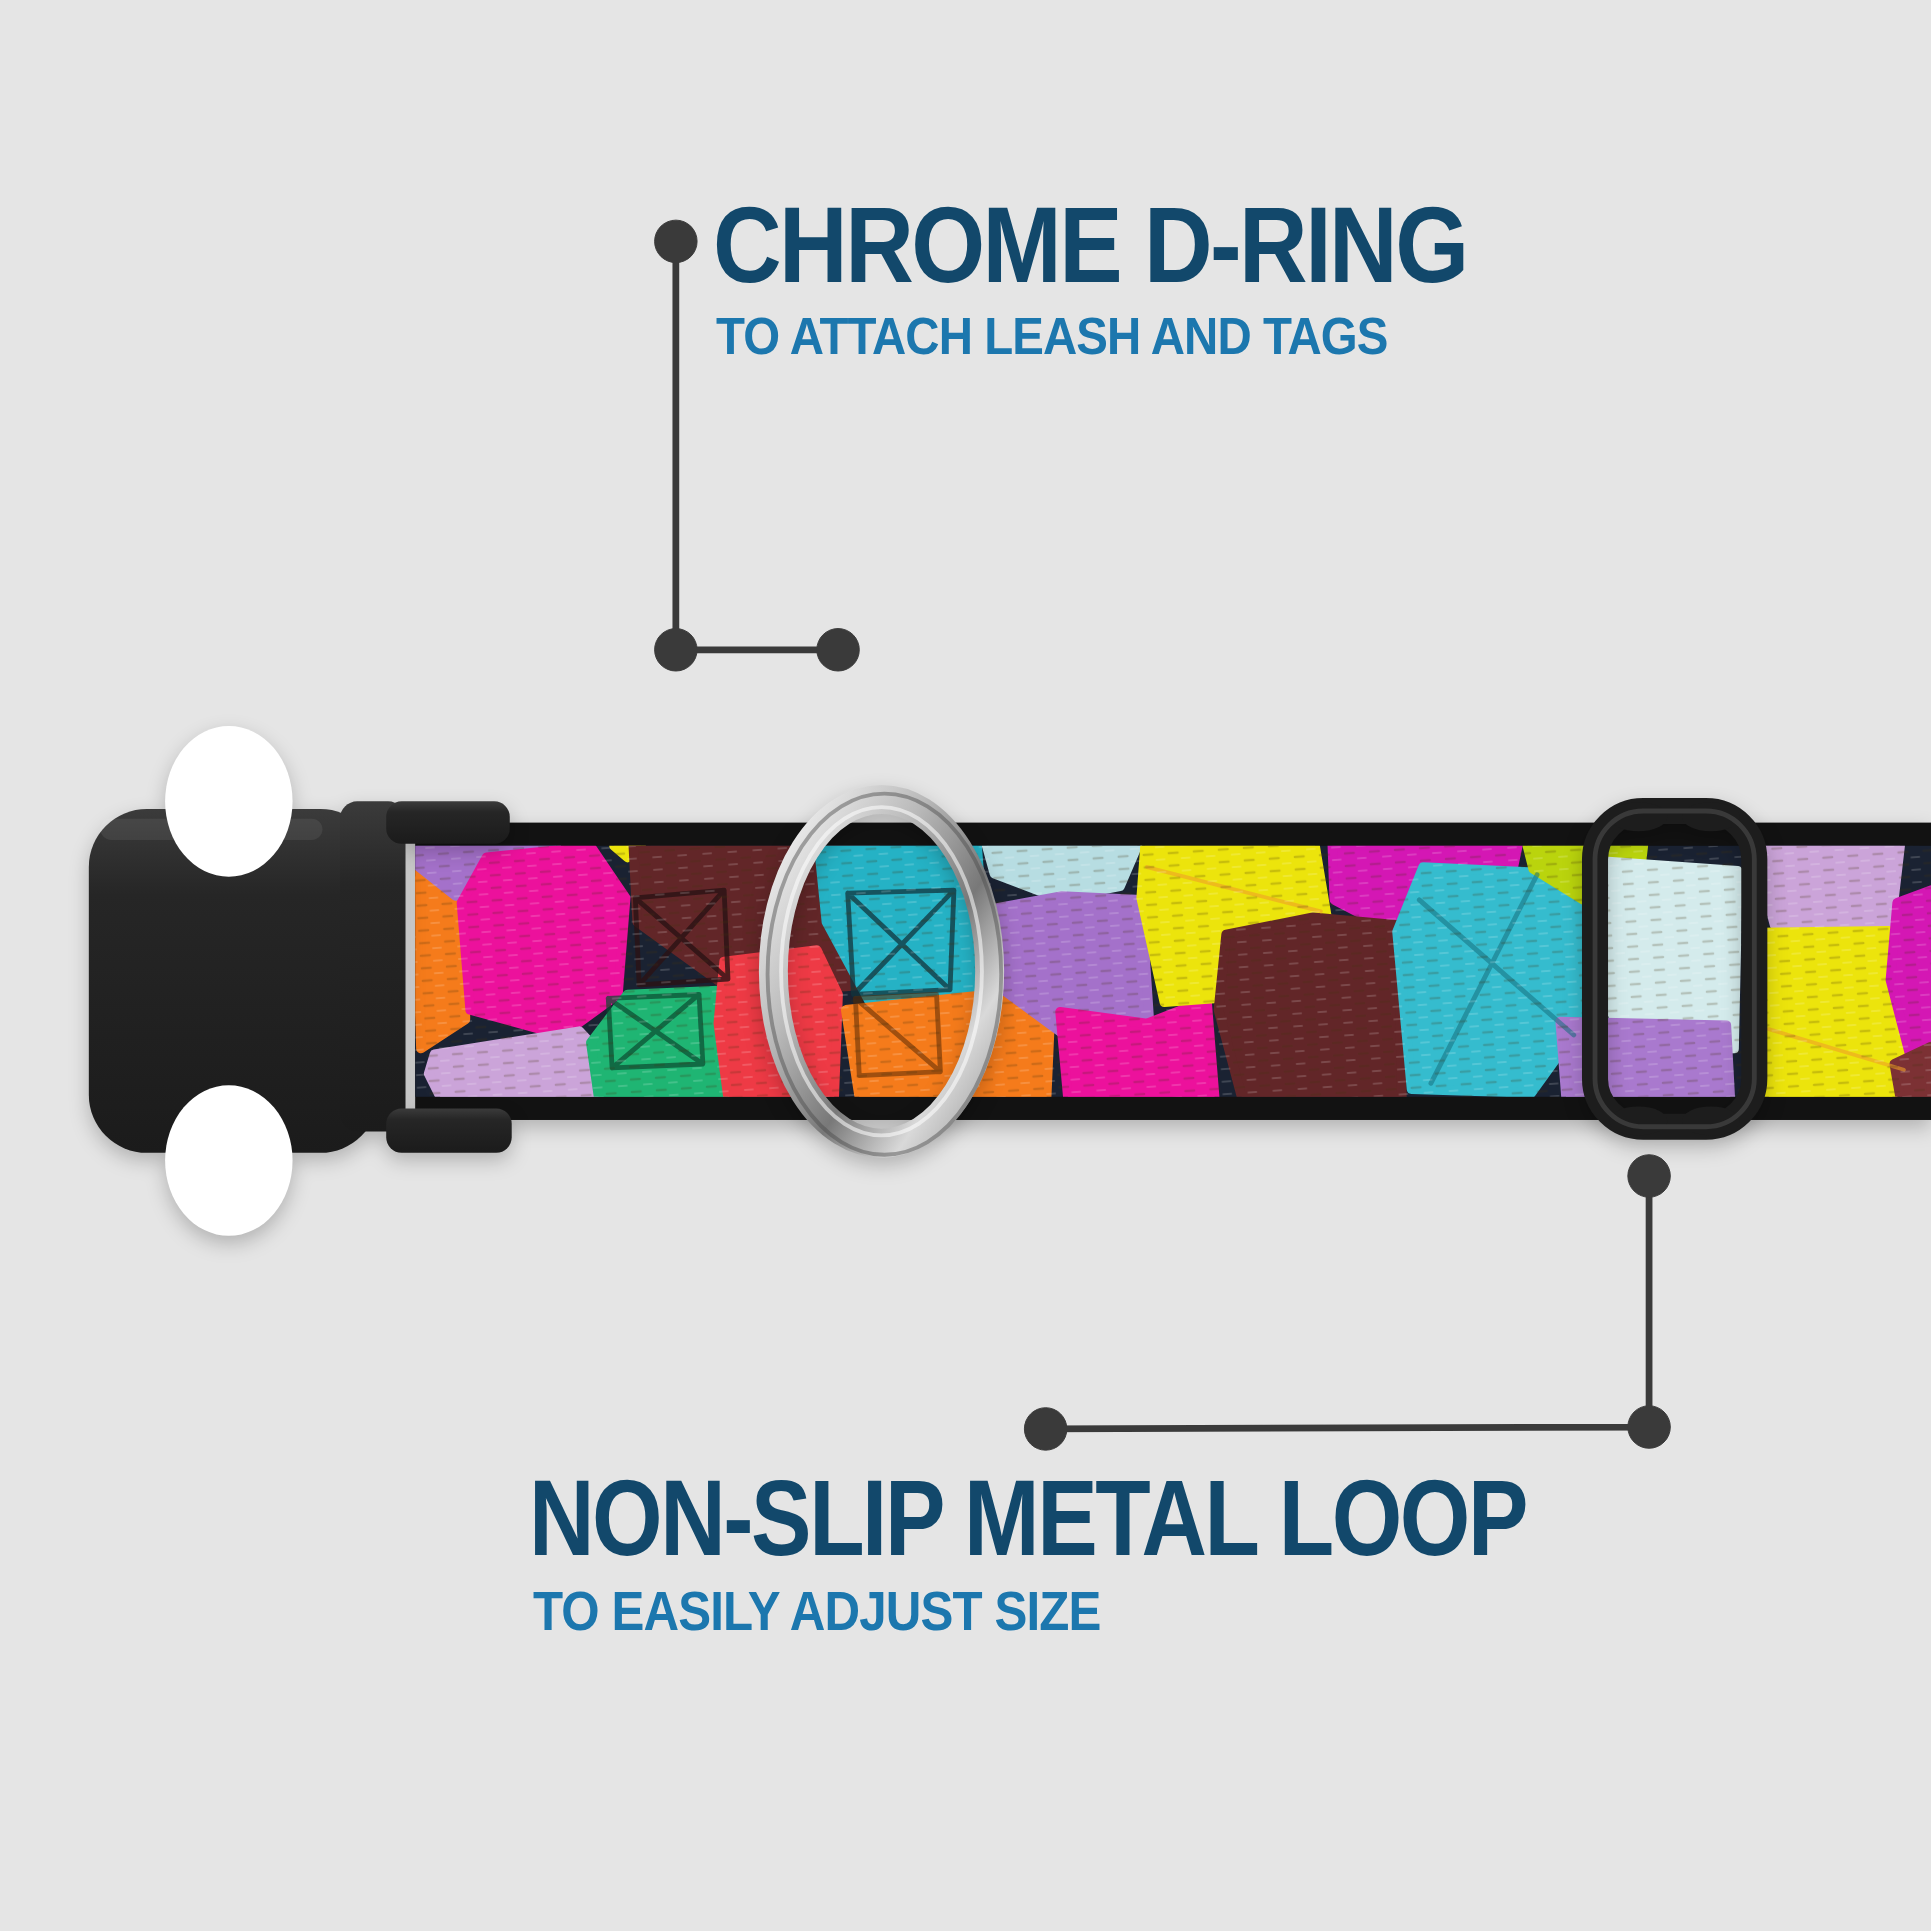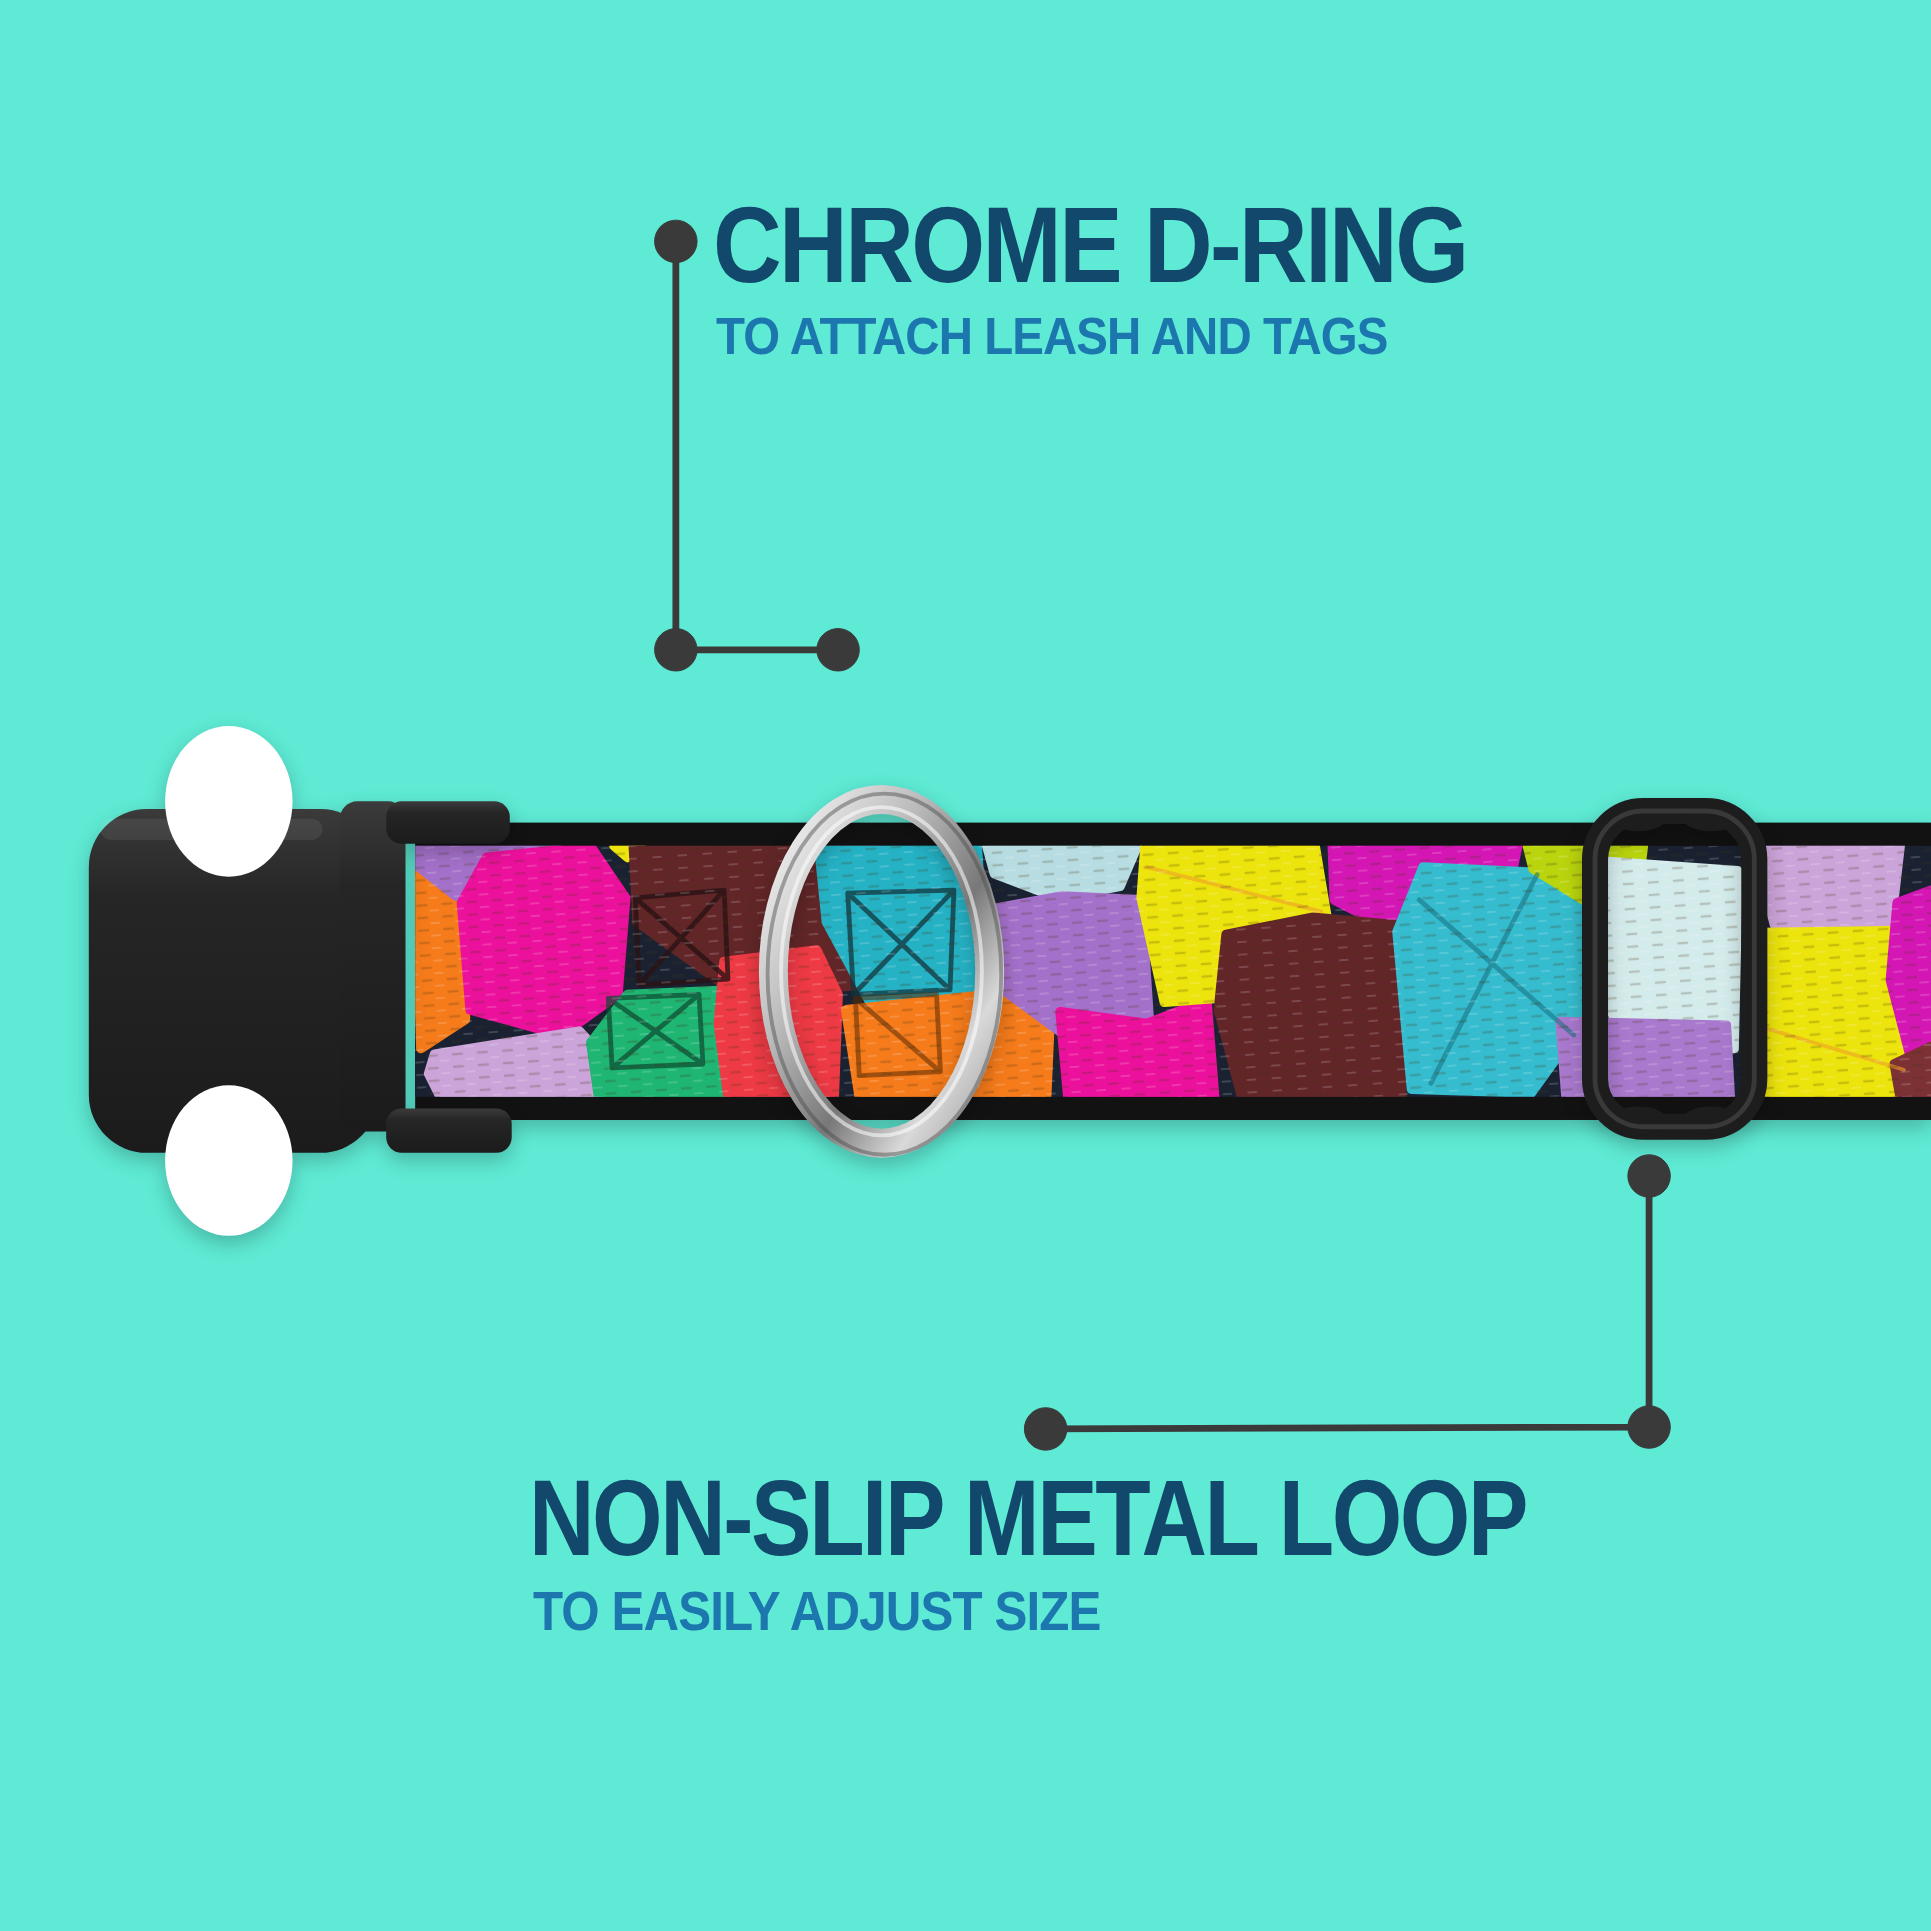--- a/index.html
+++ b/index.html
@@ -1,17 +1,17 @@
 <!DOCTYPE html>
 <html><head>
 <meta charset="utf-8">
 <style>
   html,body{margin:0;padding:0;background:#ffffff;}
   .stage{
-    position:relative;width:1931px;height:1931px;background:#5eead4;
+    position:relative;width:1931px;height:1931px;background:#e5e5e5;
     overflow:hidden;font-family:"Liberation Sans", sans-serif;
   }
   .stage svg{position:absolute;left:0;top:0;}
   .callout-text{position:absolute;line-height:1;white-space:nowrap;font-weight:bold;transform-origin:0 0;}
   .t-top-title   {left:713px;top:191px; font-size:108px;color:#12486b;transform:scaleX(.88);letter-spacing:-2.9px;}
   .t-top-sub     {left:716px;top:311px; font-size:51px; color:#1c77ae;transform:scaleX(.93);letter-spacing:-1px;}
   .t-bot-title   {left:529px;top:1464px;font-size:108px;color:#12486b;transform:scaleX(.84);letter-spacing:-2.9px;}
   .t-bot-sub     {left:533px;top:1583px;font-size:56px; color:#1c77ae;transform:scaleX(.88);letter-spacing:-1px;}
   .tile{stroke-linejoin:round;stroke-width:10px;}
   .sketch{fill:none;stroke-linecap:round;stroke-linejoin:round;}

